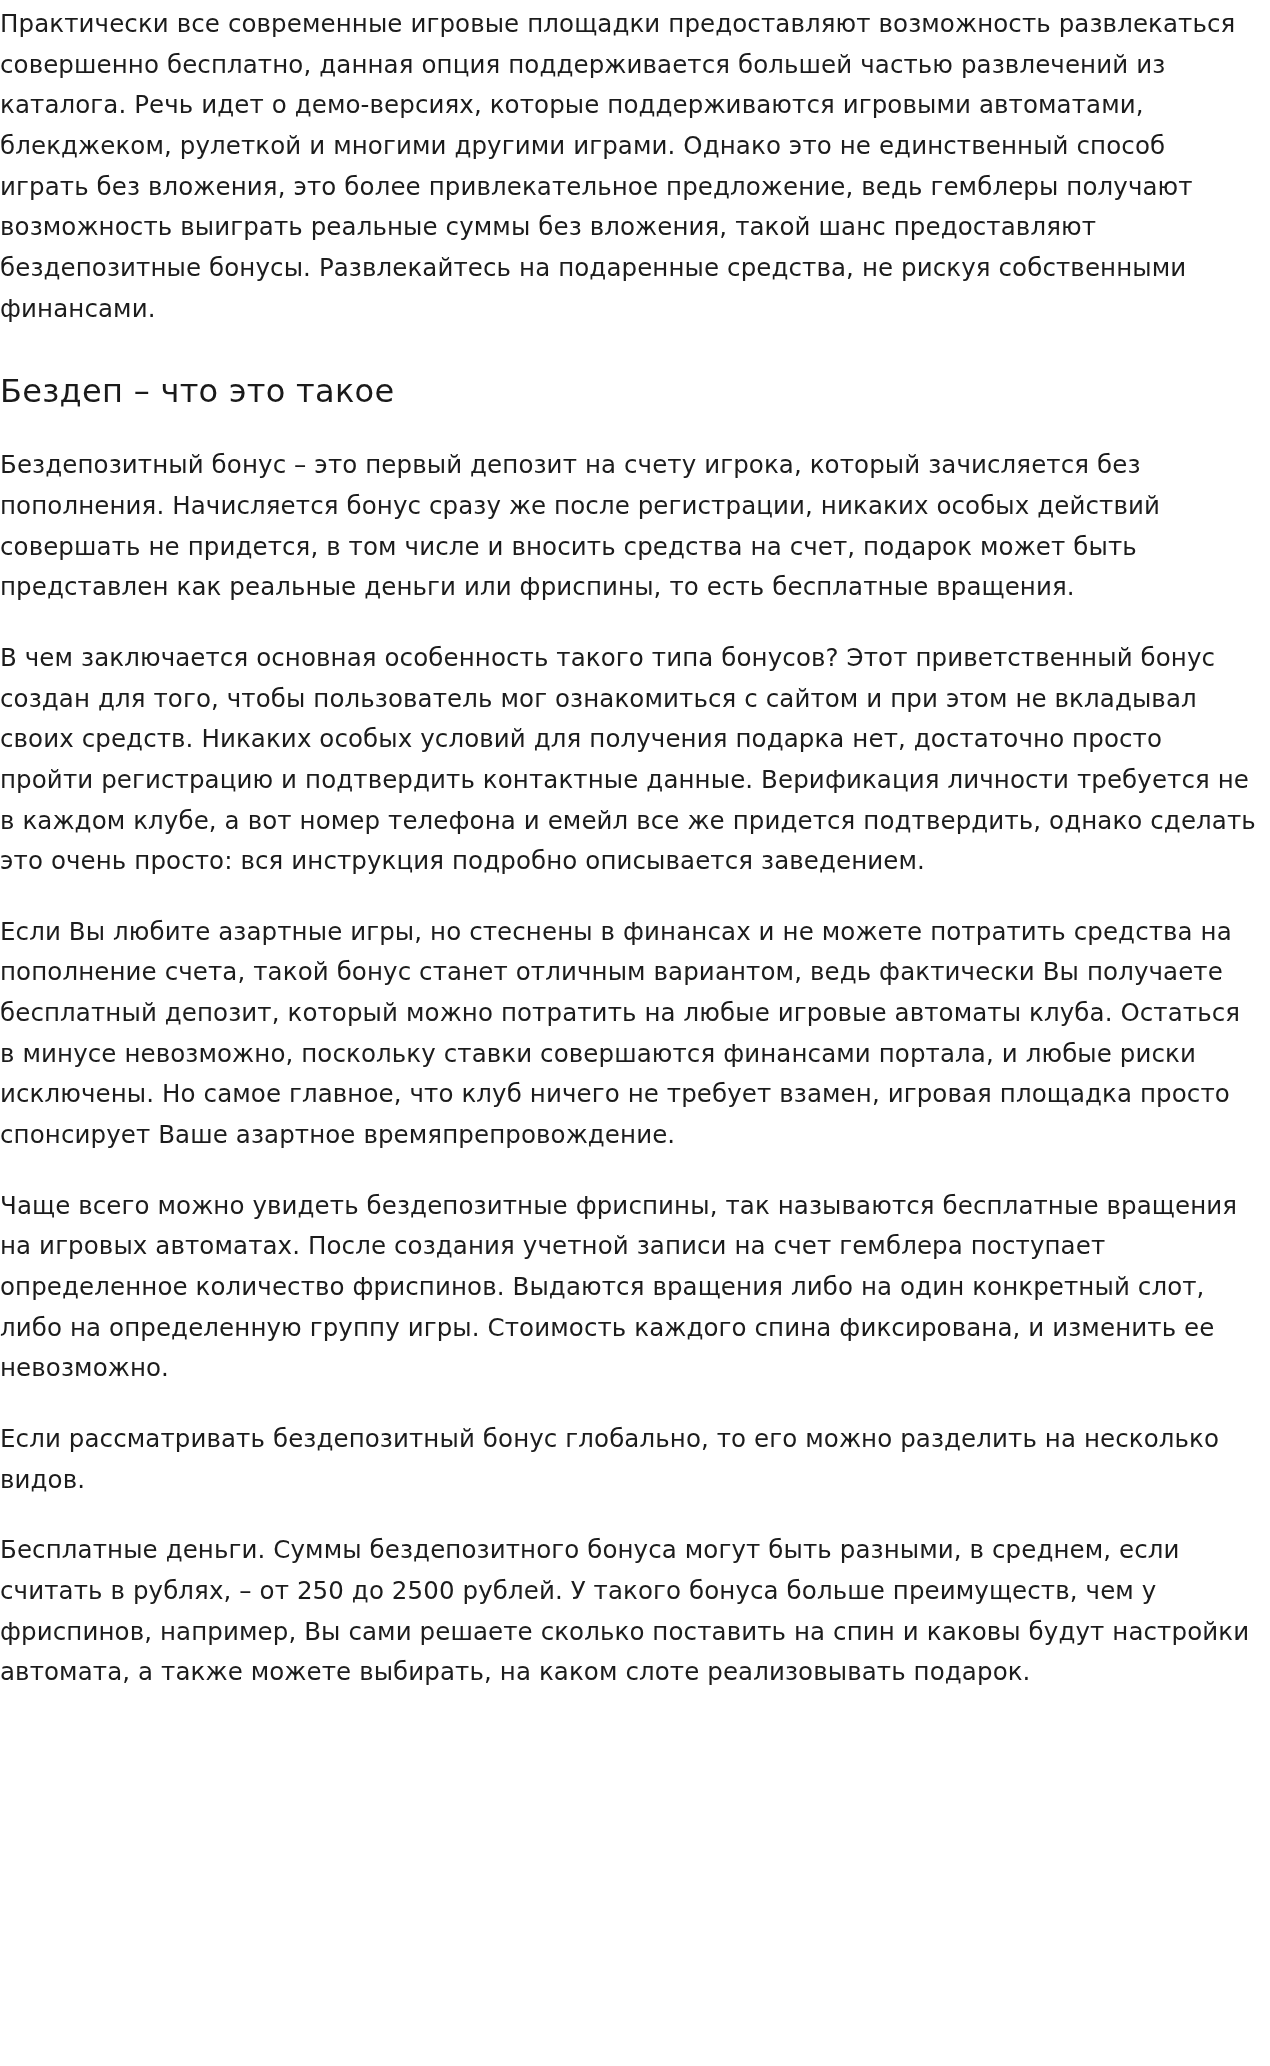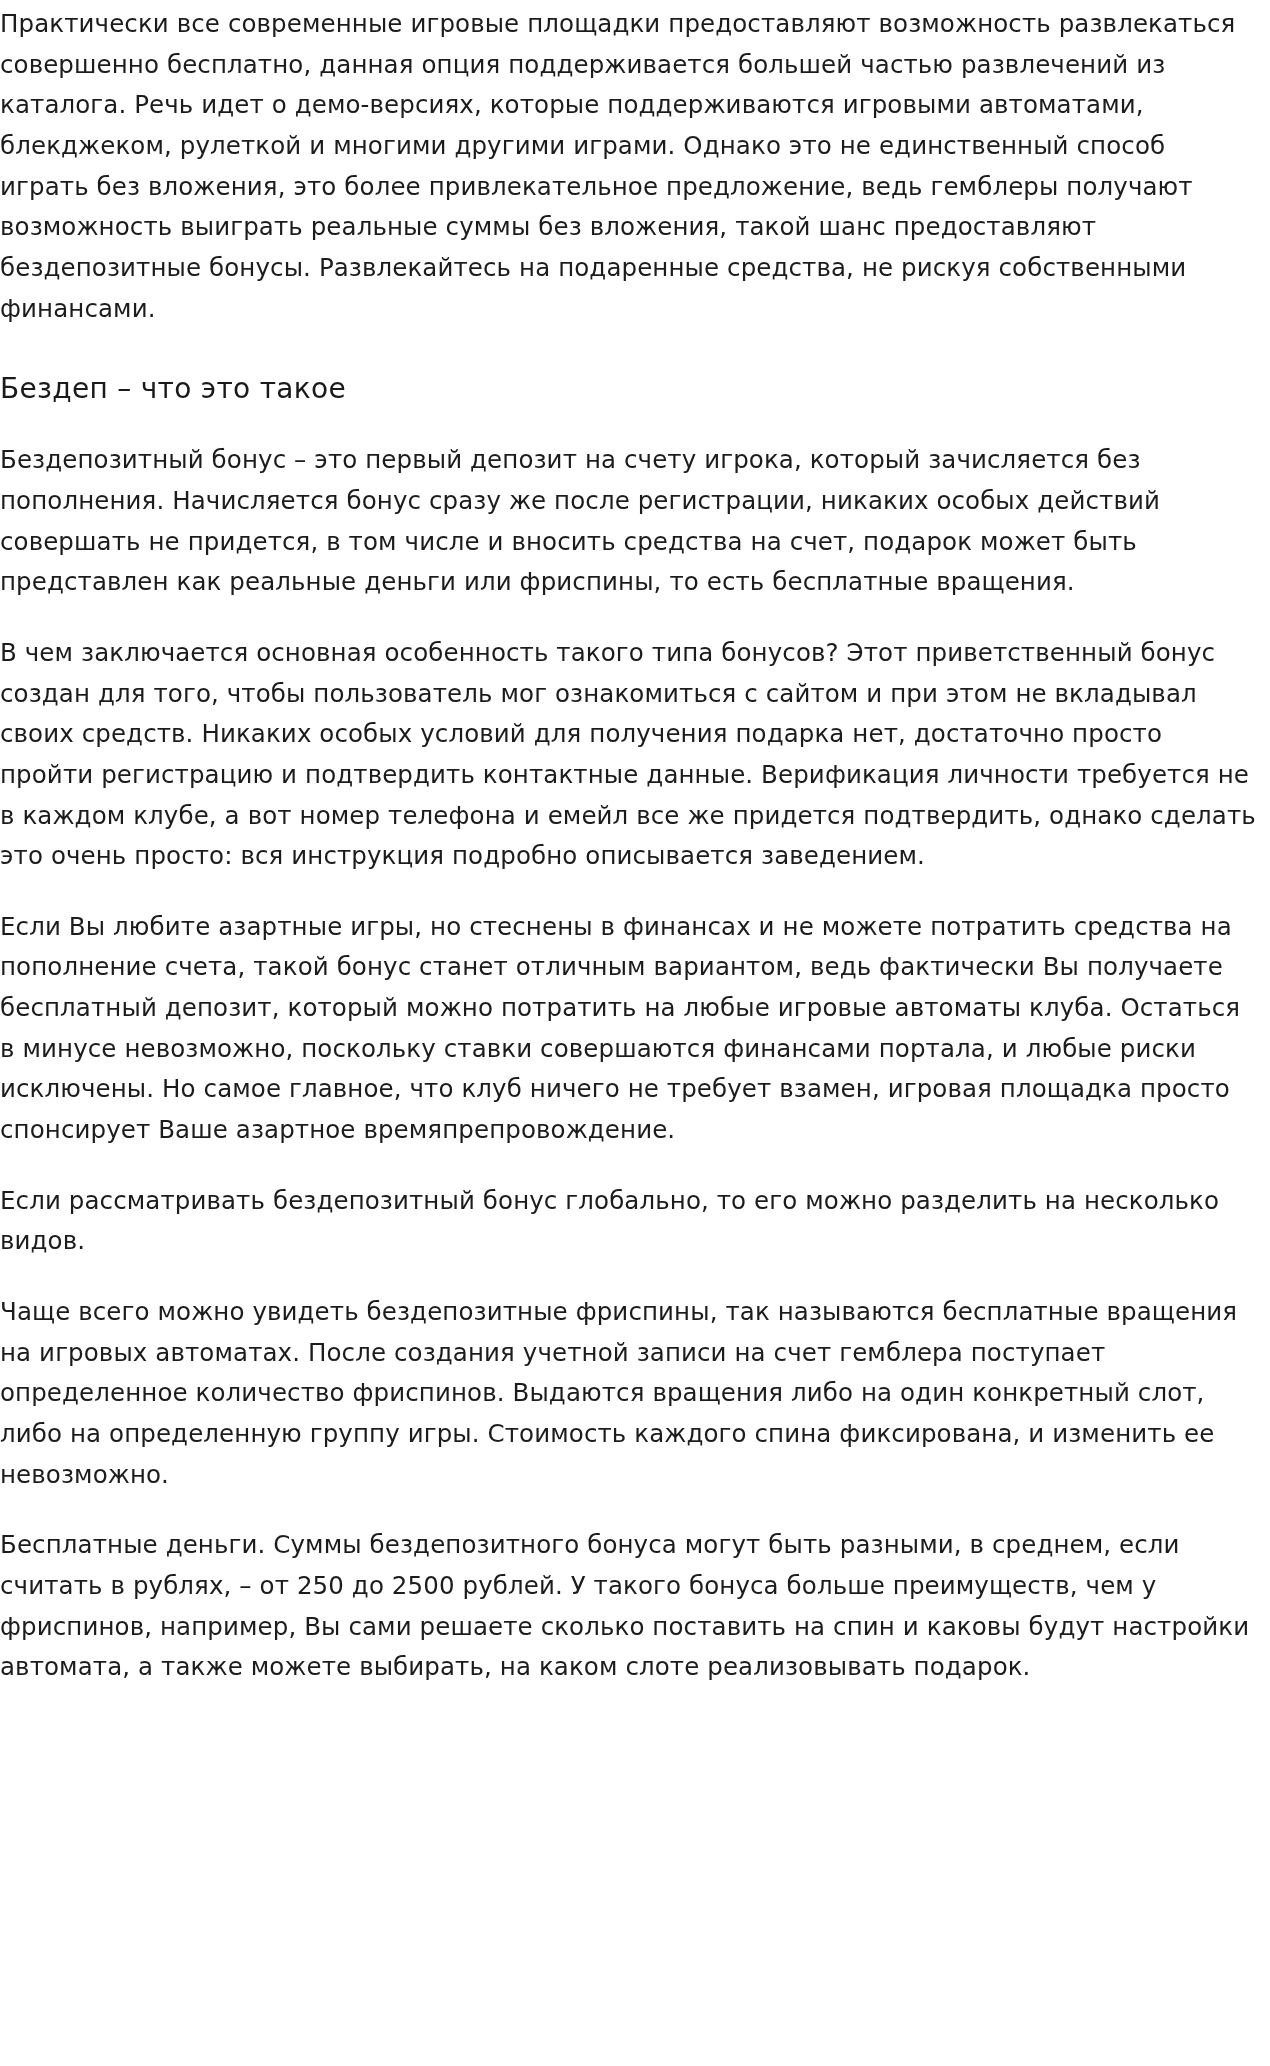--- a/index.html
+++ b/index.html
@@ -32,21 +32,21 @@
     font-weight: 400;
     letter-spacing: 0.1px;
     text-align: left;
   }
   p.para.first {
     margin-top: 0;
     padding-top: 4px;
   }
   h2.section-heading {
     margin: 42px 0 34px 0;
-    font-size: 28px;
+    font-size: 32px;
     line-height: 1.25;
     font-weight: 400;
     color: #1a1a1a;
     letter-spacing: 0.3px;
   }
   .truncated {
     margin-bottom: 0;
   }
 </style>
 </head>
@@ -58,21 +58,21 @@
     <p class="para first">Практически все современные игровые площадки предоставляют возможность развлекаться совершенно бесплатно, данная опция поддерживается большей частью развлечений из каталога. Речь идет о демо-версиях, которые поддерживаются игровыми автоматами, блекджеком, рулеткой и многими другими играми. Однако это не единственный способ играть без вложения, это более привлекательное предложение, ведь гемблеры получают возможность выиграть реальные суммы без вложения, такой шанс предоставляют бездепозитные бонусы. Развлекайтесь на подаренные средства, не рискуя собственными финансами.</p>
 
     <h2 class="section-heading">Бездеп – что это такое</h2>
 
     <p class="para">Бездепозитный бонус – это первый депозит на счету игрока, который зачисляется без пополнения. Начисляется бонус сразу же после регистрации, никаких особых действий совершать не придется, в том числе и вносить средства на счет, подарок может быть представлен как реальные деньги или фриспины, то есть бесплатные вращения.</p>
 
     <p class="para">В чем заключается основная особенность такого типа бонусов? Этот приветственный бонус создан для того, чтобы пользователь мог ознакомиться с сайтом и при этом не вкладывал своих средств. Никаких особых условий для получения подарка нет, достаточно просто пройти регистрацию и подтвердить контактные данные. Верификация личности требуется не в каждом клубе, а вот номер телефона и емейл все же придется подтвердить, однако сделать это очень просто: вся инструкция подробно описывается заведением.</p>
 
     <p class="para">Если Вы любите азартные игры, но стеснены в финансах и не можете потратить средства на пополнение счета, такой бонус станет отличным вариантом, ведь фактически Вы получаете бесплатный депозит, который можно потратить на любые игровые автоматы клуба. Остаться в минусе невозможно, поскольку ставки совершаются финансами портала, и любые риски исключены. Но самое главное, что клуб ничего не требует взамен, игровая площадка просто спонсирует Ваше азартное времяпрепровождение.</p>
 
+    <p class="para">Чаще всего можно увидеть бездепозитные фриспины, так называются бесплатные вращения на игровых автоматах. После создания учетной записи на счет гемблера поступает определенное количество фриспинов. Выдаются вращения либо на один конкретный слот, либо на определенную группу игры. Стоимость каждого спина фиксирована, и изменить ее невозможно.</p>
+
     <p class="para">Если рассматривать бездепозитный бонус глобально, то его можно разделить на несколько видов.</p>
-
-    <p class="para">Чаще всего можно увидеть бездепозитные фриспины, так называются бесплатные вращения на игровых автоматах. После создания учетной записи на счет гемблера поступает определенное количество фриспинов. Выдаются вращения либо на один конкретный слот, либо на определенную группу игры. Стоимость каждого спина фиксирована, и изменить ее невозможно.</p>
 
     <p class="para">Бесплатные деньги. Суммы бездепозитного бонуса могут быть разными, в среднем, если считать в рублях, – от 250 до 2500 рублей. У такого бонуса больше преимуществ, чем у фриспинов, например, Вы сами решаете сколько поставить на спин и каковы будут настройки автомата, а также можете выбирать, на каком слоте реализовывать подарок.</p>
 
 
   </article>
 </div>
 
 </body></html>

